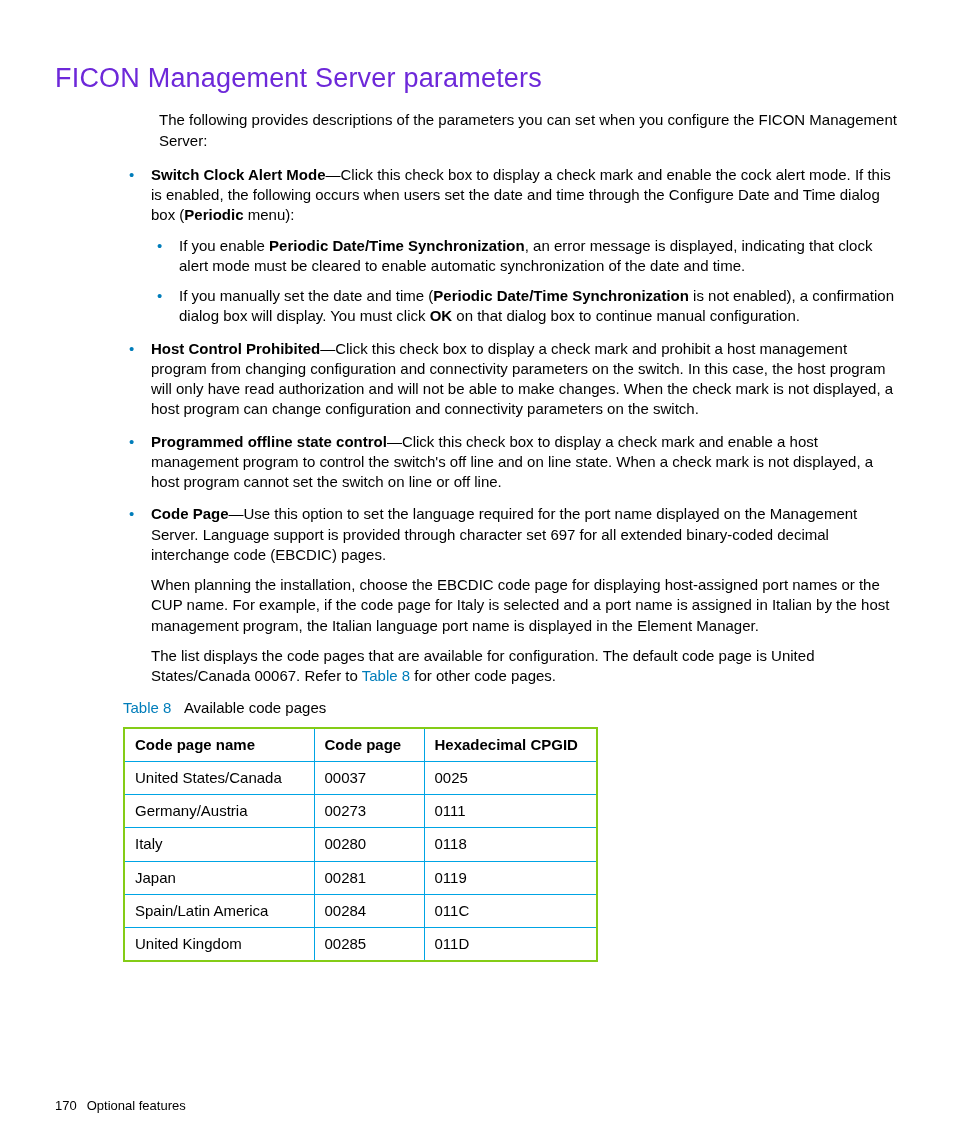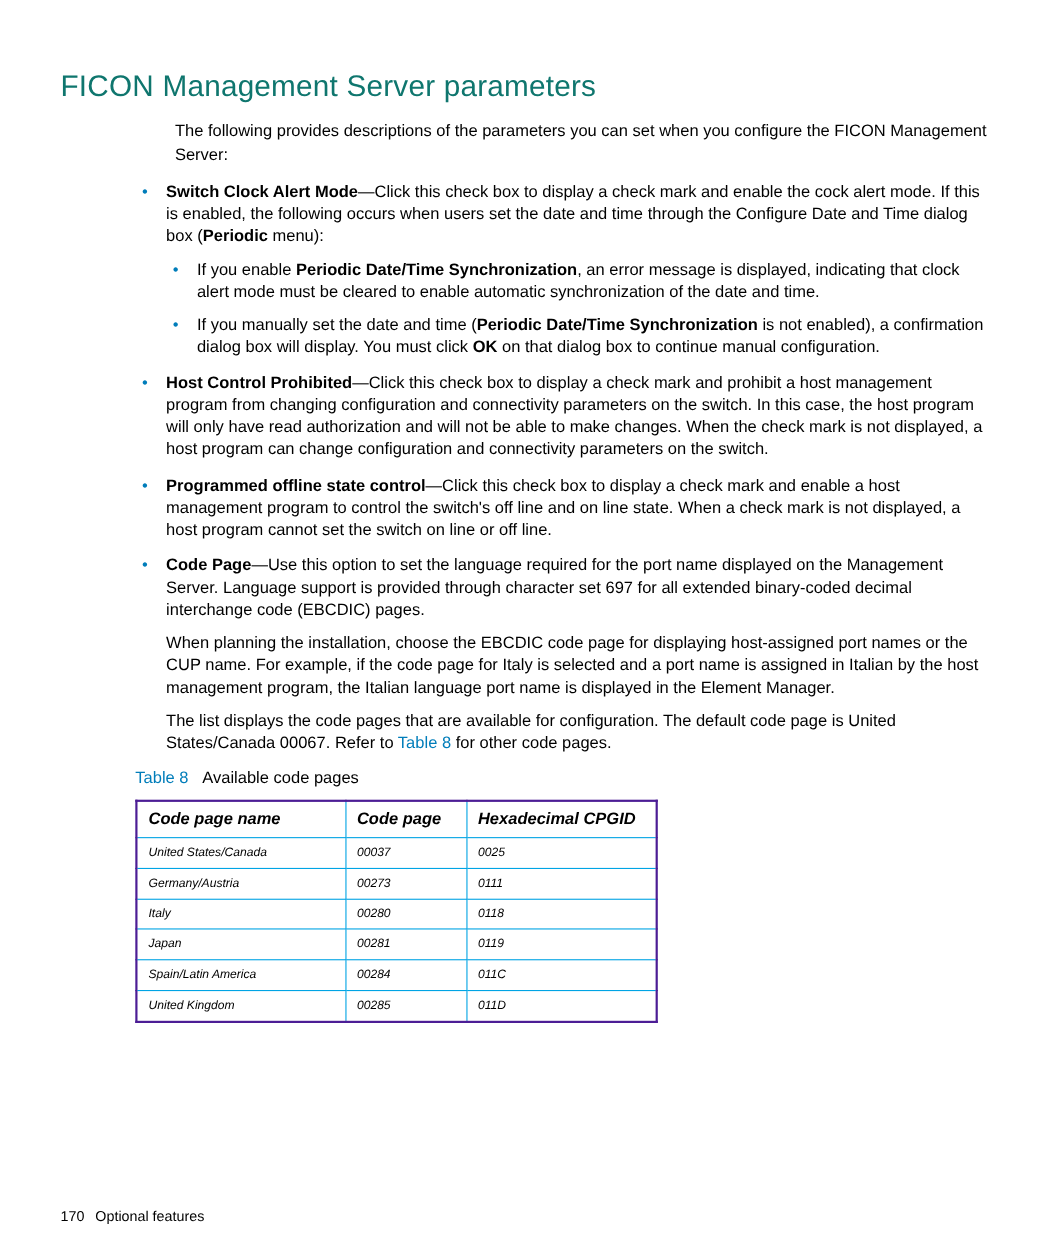--- a/index.html
+++ b/index.html
@@ -8,21 +8,21 @@
     font-size: 15px;
     color: #000;
     background: #fff;
     width: 954px;
     height: 1145px;
     position: relative;
     padding: 60px 55px 40px 55px;
     line-height: 1.35;
   }
   h1.page-title {
-    color: #0f766e;
+    color: #6d28d9;
     font-weight: 300;
     font-size: 27px;
     margin-bottom: 14px;
     letter-spacing: 0.2px;
   }
   .intro { margin-left: 104px; margin-bottom: 14px; }
   ul.outer { list-style: none; margin-left: 68px; }
   ul.outer > li { position: relative; padding-left: 28px; margin-bottom: 12px; }
   ul.outer > li:before {
     content: "•"; position: absolute; left: 6px; top: 0; color: #007dba; font-size: 15px;
@@ -33,32 +33,31 @@
     content: "•"; position: absolute; left: 6px; top: 0; color: #007dba; font-size: 15px;
   }
   .para { margin-top: 10px; }
   b { font-weight: 700; }
   .linkref { color: #007dba; }
   .table-caption { margin-left: 68px; margin-top: 4px; margin-bottom: 8px; font-size: 15px; }
   .table-caption .label { color: #007dba; }
   table.codepages {
     margin-left: 68px;
     border-collapse: collapse;
-    border: 2px solid #4c1d95;
-    font-style: italic;
+    border: 2px solid #84cc16;
   }
   table.codepages th, table.codepages td {
     border: 1px solid #00a4e4;
     padding: 6px 10px;
     text-align: left;
     font-weight: 400;
     vertical-align: middle;
   }
   table.codepages th { font-weight: 700; font-size: 15px; }
-  table.codepages td { font-size: 11px; }
+  table.codepages td { font-size: 15px; }
   .col-name { width: 190px; }
   .col-page { width: 110px; }
   .col-hex  { width: 173px; }
   .footer {
     position: absolute;
     bottom: 30px;
     left: 55px;
     font-size: 13px;
   }
   .footer .pnum { margin-right: 10px; }

